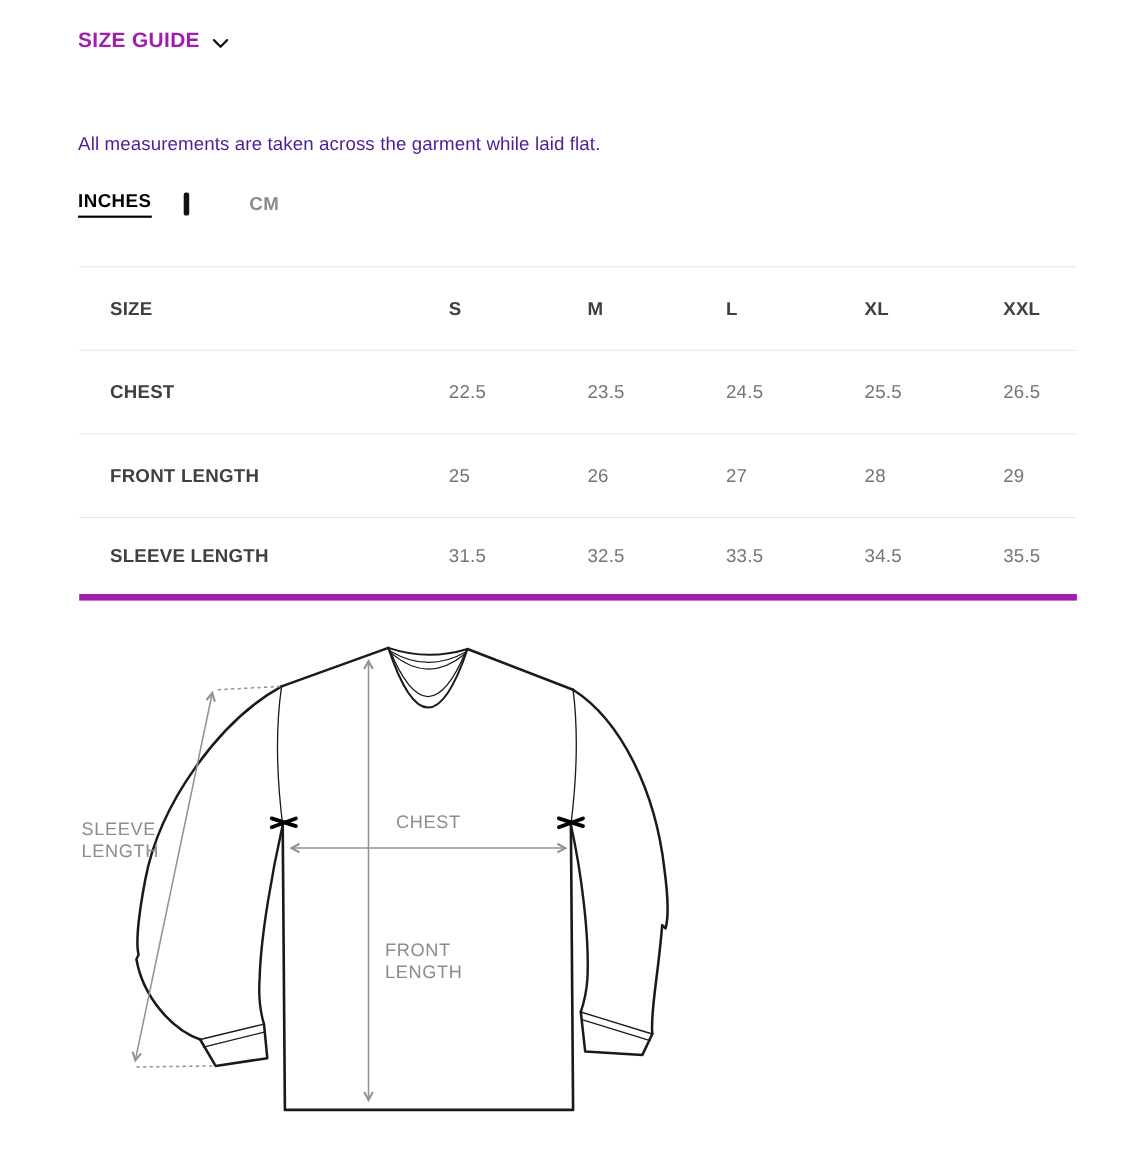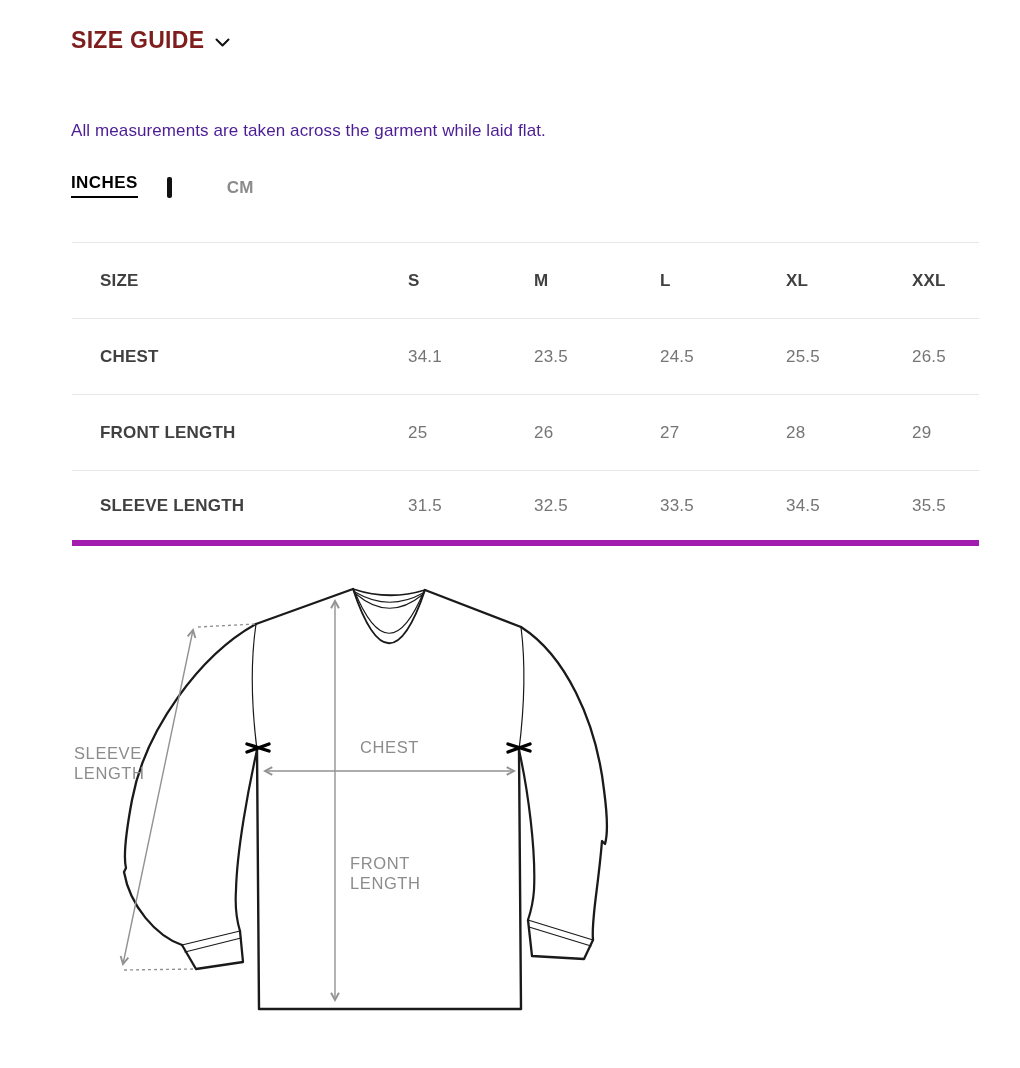--- a/index.html
+++ b/index.html
@@ -10,34 +10,34 @@
     color:#111111;
   }
 
   
   .size-guide-header {
     position:absolute; left:71px; top:27px;
     display:flex; align-items:center; gap:11px;
     cursor:pointer;
   }
   .size-guide-title {
-    font-size:23px; font-weight:700; letter-spacing:.3px; color:#7f1d1d;
+    font-size:19px; font-weight:700; letter-spacing:.3px; color:#a21caf;
   }
   .chevron { display:block; margin-top:3px; }
 
   
   .description {
     position:absolute; left:71px; top:99px;
     font-size:17px; color:#4c1d95; letter-spacing:.1px;margin-top:22px;
   }
 
   
   .unit-toggle {
     position:absolute; left:71px; top:173px;
-    display:flex; align-items:flex-end;
+    display:flex; align-items:center;
   }
   .unit-btn { font-size:17px; font-weight:700; letter-spacing:.4px; cursor:pointer; background:none; border:none; font-family:inherit; padding:0; }
   .unit-btn.active { color:#000; border-bottom:2.5px solid #000; padding-bottom:3px; }
   .unit-btn.inactive { color:#8b8b8b;margin-left:36px; }
   .unit-sep { width:5px; height:21px; background:#111; border-radius:2px; margin:0 19px 0 29px; }
 
   
   .size-table {
     position:absolute; left:72px; top:242px; width:907px;
   }
@@ -79,21 +79,21 @@
   <div class="t-row">
     <div class="t-head">SIZE</div>
     <div class="t-head">S</div>
     <div class="t-head">M</div>
     <div class="t-head">L</div>
     <div class="t-head">XL</div>
     <div class="t-head">XXL</div>
   </div>
   <div class="t-row">
     <div class="row-label">CHEST</div>
-    <div class="t-val">34.1</div>
+    <div class="t-val">22.5</div>
     <div class="t-val">23.5</div>
     <div class="t-val">24.5</div>
     <div class="t-val">25.5</div>
     <div class="t-val">26.5</div>
   </div>
   <div class="t-row">
     <div class="row-label">FRONT LENGTH</div>
     <div class="t-val">25</div>
     <div class="t-val">26</div>
     <div class="t-val">27</div>

